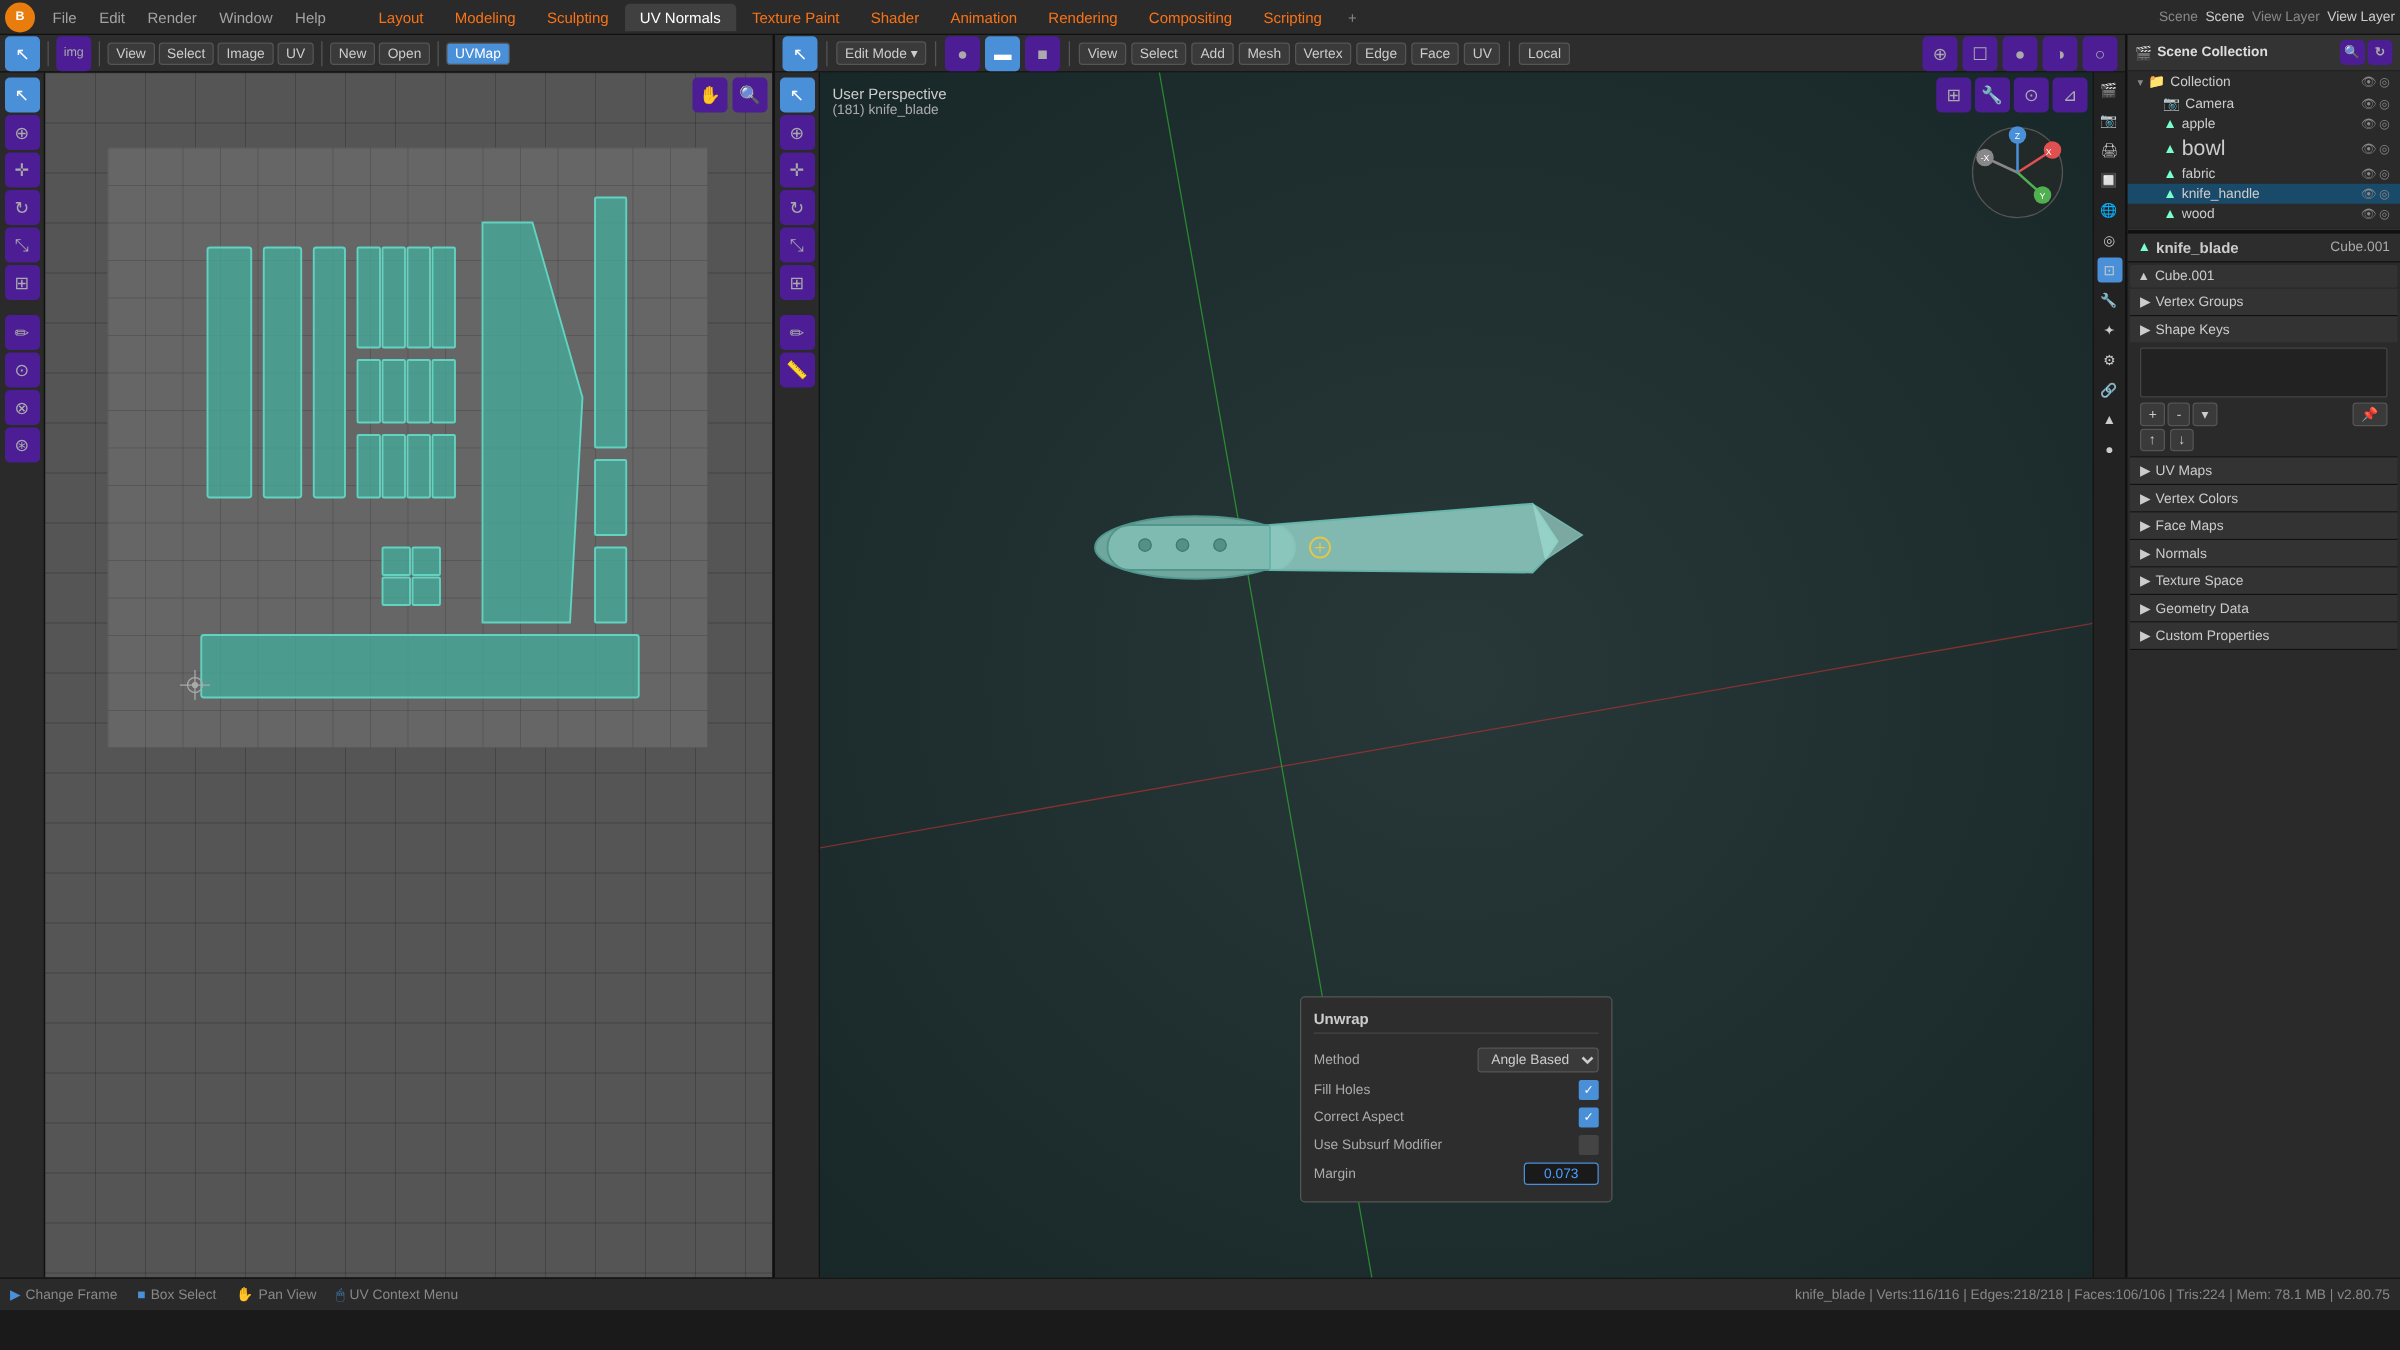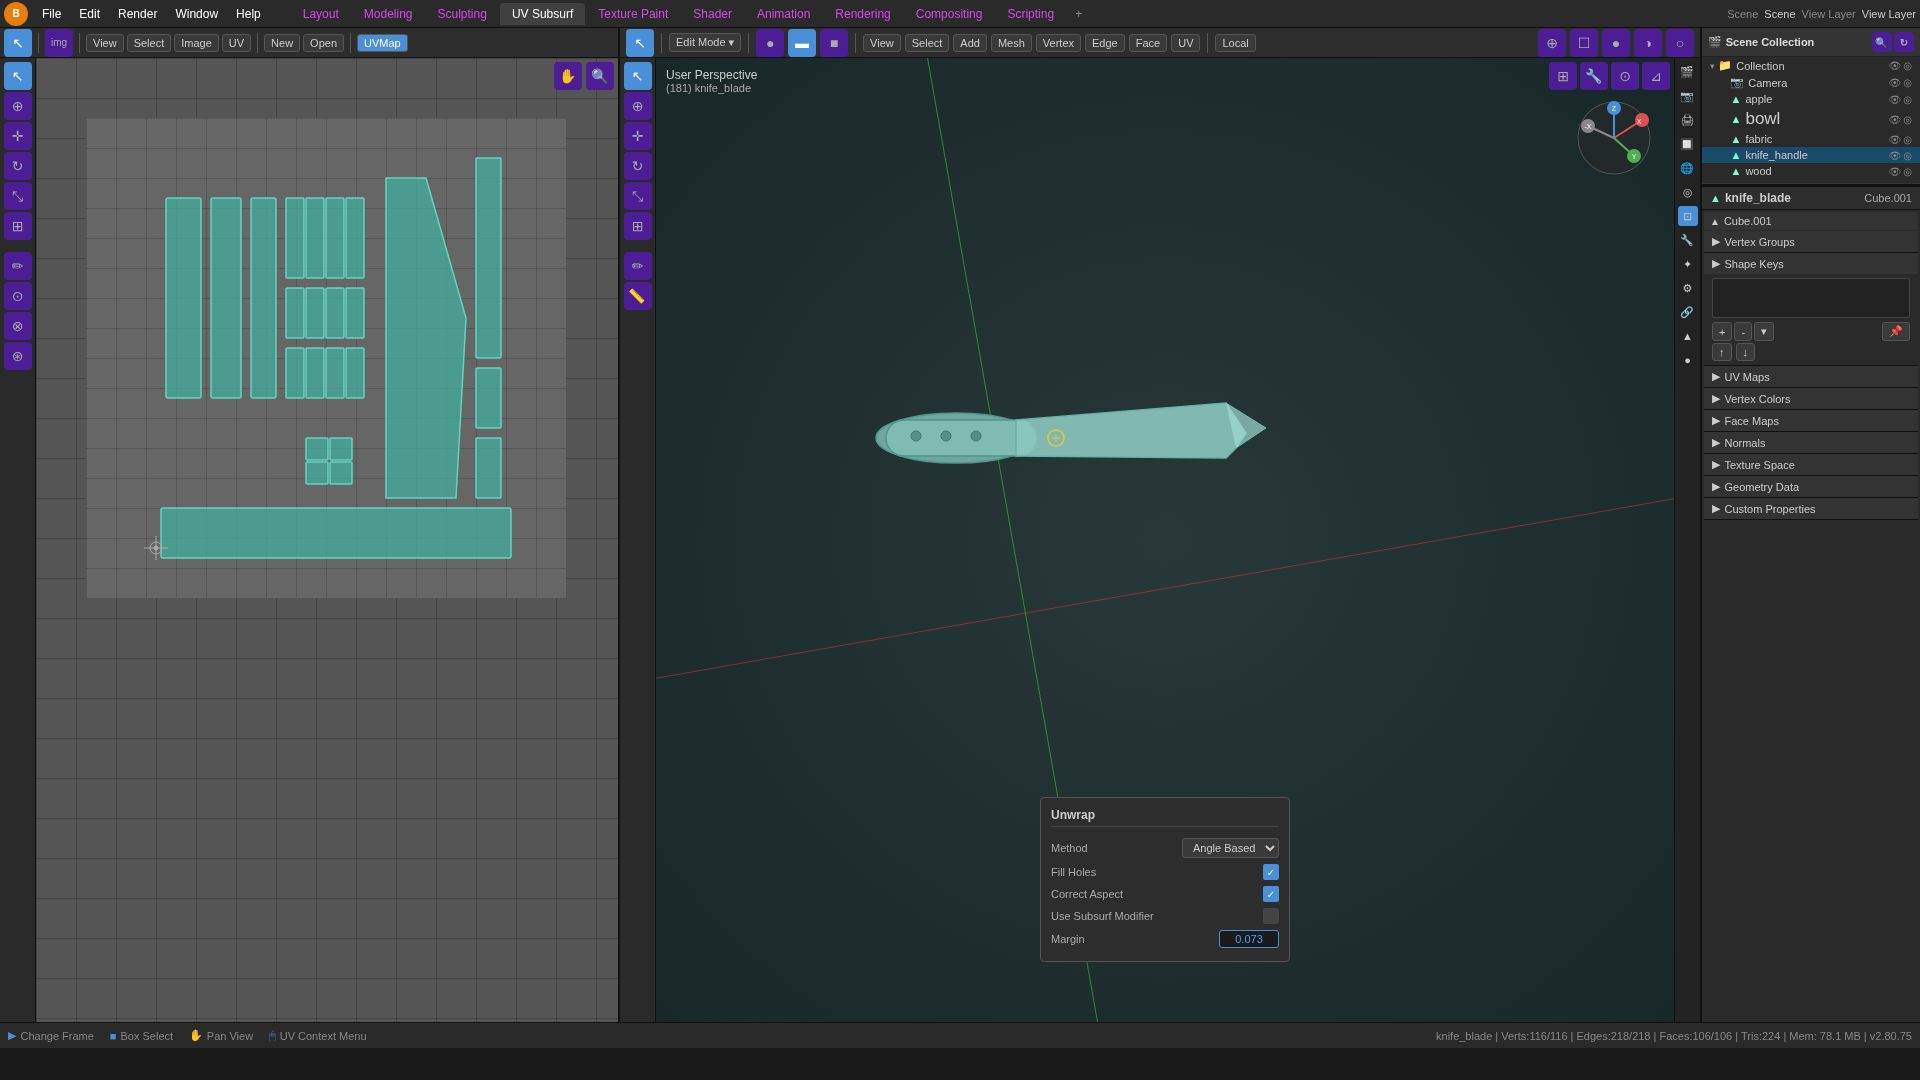--- a/index.html
+++ b/index.html
@@ -1,23 +1,23 @@
 <!DOCTYPE html>
 <html><head>
   <meta charset="utf-8">
   <style>
     * { box-sizing: border-box; margin: 0; padding: 0; }
     body { background: #1a1a1a; color: #ccc; font-family: Arial, sans-serif; font-size: 12px; width: 1920px; height: 1080px; overflow: hidden; }
 
     
     #top-menu { display: flex; align-items: center; background: #2a2a2a; height: 28px; border-bottom: 1px solid #111; padding: 0 4px; gap: 2px; }
     #top-menu .logo { width: 24px; height: 24px; background: #e87d0d; border-radius: 50%; display: flex; align-items: center; justify-content: center; color: white; font-weight: bold; font-size: 10px; margin-right: 4px; }
-    #top-menu .menu-item { padding: 2px 8px; cursor: pointer; color: #ffffff; border-radius: 3px; }
+    #top-menu .menu-item { padding: 2px 8px; cursor: pointer; color: #a3a3a3; border-radius: 3px; }
     .workspace-tabs { display: flex; align-items: center; margin-left: 20px; gap: 1px; }
-    .workspace-tab { padding: 4px 12px; background: #2a2a2a; color: #d946ef; cursor: pointer; border-radius: 4px 4px 0 0; font-size: 12px; }
+    .workspace-tab { padding: 4px 12px; background: #2a2a2a; color: #f97316; cursor: pointer; border-radius: 4px 4px 0 0; font-size: 12px; }
     .workspace-tab.active { background: #404040; color: #fff; }
     .add-workspace { padding: 4px 8px; color: #888; cursor: pointer; }
     .tb-btn { padding: 2px 6px; background: #3a3a3a; border: 1px solid #555; border-radius: 3px; color: #ccc; cursor: pointer; font-size: 11px; display: flex; align-items: center; gap: 2px; }
     .tb-btn.active { background: #4a90d9; color: white; }
     .tb-separator { width: 1px; background: #555; height: 20px; margin: 0 3px; }
     .tb-dropdown { background: #3a3a3a; border: 1px solid #555; border-radius: 3px; color: #ccc; padding: 2px 6px; cursor: pointer; font-size: 11px; }
 
     
     #main { display: flex; height: calc(1080px - 60px - 26px); }
 
@@ -89,21 +89,21 @@
   <div class="menu-item">File</div>
   <div class="menu-item">Edit</div>
   <div class="menu-item">Render</div>
   <div class="menu-item">Window</div>
   <div class="menu-item">Help</div>
 
   <div class="workspace-tabs">
     <div class="workspace-tab">Layout</div>
     <div class="workspace-tab">Modeling</div>
     <div class="workspace-tab">Sculpting</div>
-    <div class="workspace-tab active">UV Subsurf</div>
+    <div class="workspace-tab active">UV Normals</div>
     <div class="workspace-tab">Texture Paint</div>
     <div class="workspace-tab">Shader</div>
     <div class="workspace-tab">Animation</div>
     <div class="workspace-tab">Rendering</div>
     <div class="workspace-tab">Compositing</div>
     <div class="workspace-tab">Scripting</div>
     <div class="add-workspace">+</div>
   </div>
 
   <div style="margin-left:auto; display:flex; gap:6px;">

